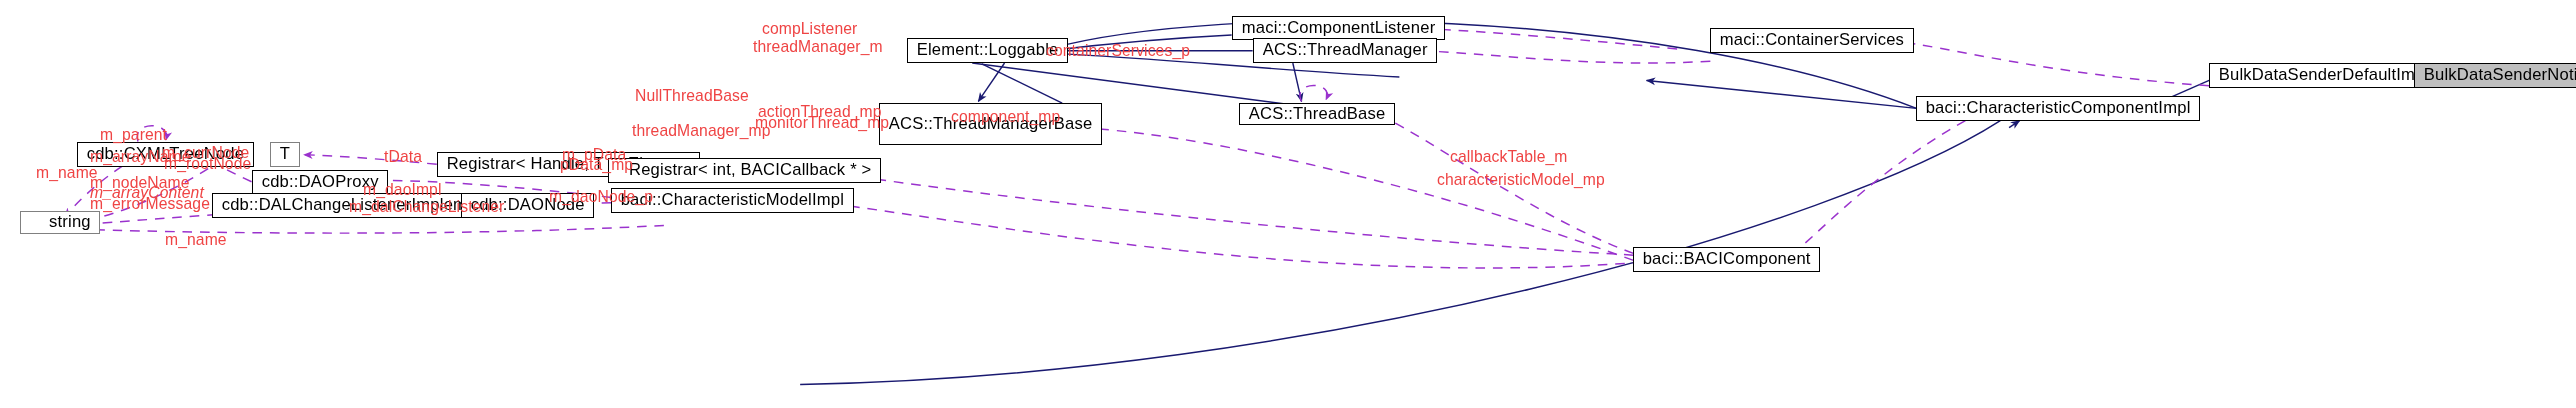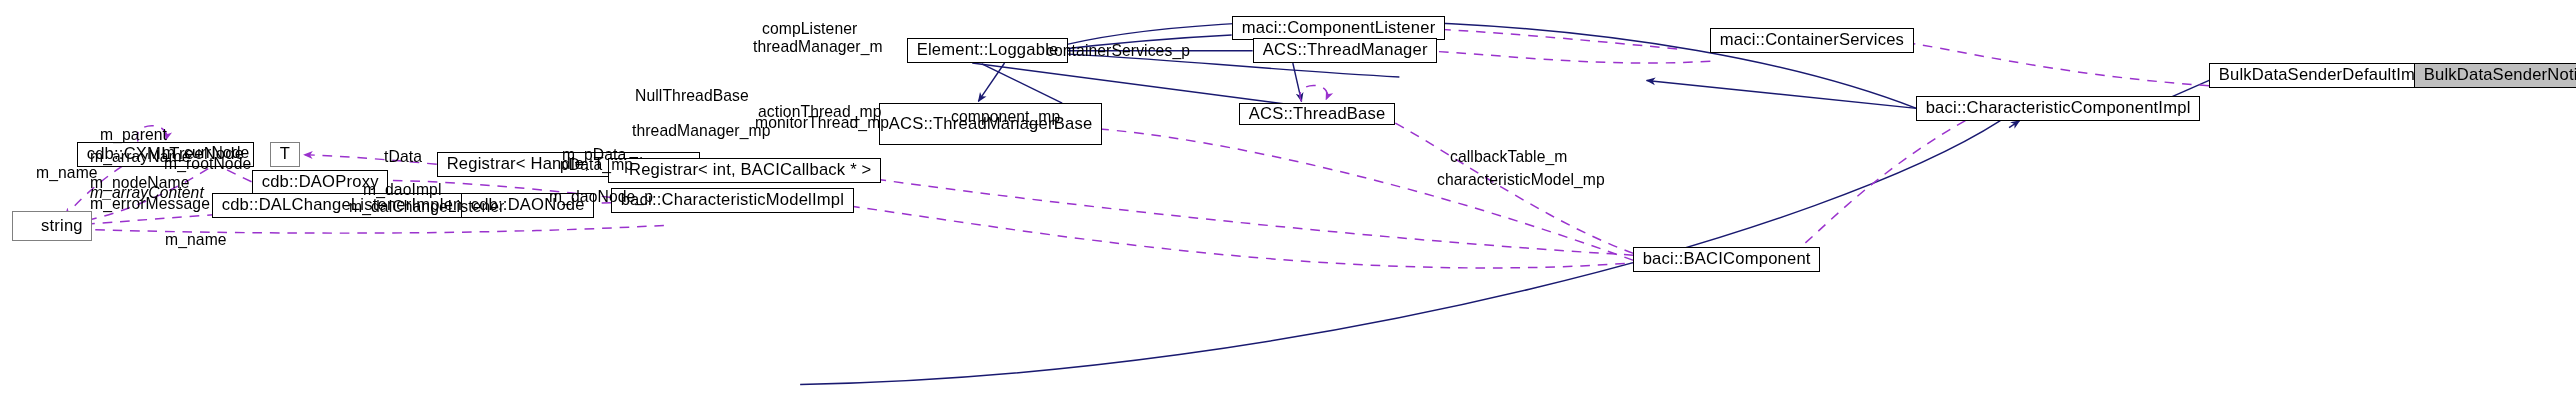--- a/index.html
+++ b/index.html
@@ -43,21 +43,21 @@
   .node.highlight {
     background: #bfbfbf;
     border-color: #000000;
   }
   .node.soft {
     border: 1.7px solid #808080;
   }
   .edge-label {
     position: absolute;
     font-size: 15.7px;
-    color: #000000;
+    color: #ef4444;
     white-space: nowrap;
     line-height: 1.12;
     letter-spacing: 0.1px;
   }
 </style>
 </head>
 <body>
 
 <div id="diagram">
 
@@ -190,21 +190,21 @@
     </div>
     <div class="node" style="left: 437px; top: 152px; min-width: 209px; height: 24.5px;">
       <span>Registrar&lt; Handle, T &gt;::Element</span>
     </div>
     <div class="node" style="left: 608px; top: 158px; min-width: 203px; height: 24.5px; padding-left: 20px;">
       <span>Registrar&lt; int, BACICallback * &gt;</span>
     </div>
     <div class="node" style="left: 252px; top: 170px; min-width: 107px; height: 24.5px;">
       <span>cdb::DAOProxy</span>
     </div>
-    <div class="node soft" style="left: 12px; top: 211px; min-width: 52px; height: 30px; padding-left: 28px;">
+    <div class="node soft" style="left: 20px; top: 211px; min-width: 52px; height: 23px; padding-left: 28px;">
       <span>string</span>
     </div>
     <div class="node" style="left: 212px; top: 193px; min-width: 129px; height: 24.5px;">
       <span>cdb::DALChangeListenerImplementation</span>
     </div>
     <div class="node" style="left: 461px; top: 193px; min-width: 105px; height: 24.5px;">
       <span>cdb::DAONode</span>
     </div>
     <div class="node" style="left: 611px; top: 188px; min-width: 189px; height: 24.5px; text-align: center;">
       <span>baci::CharacteristicModelImpl</span>

